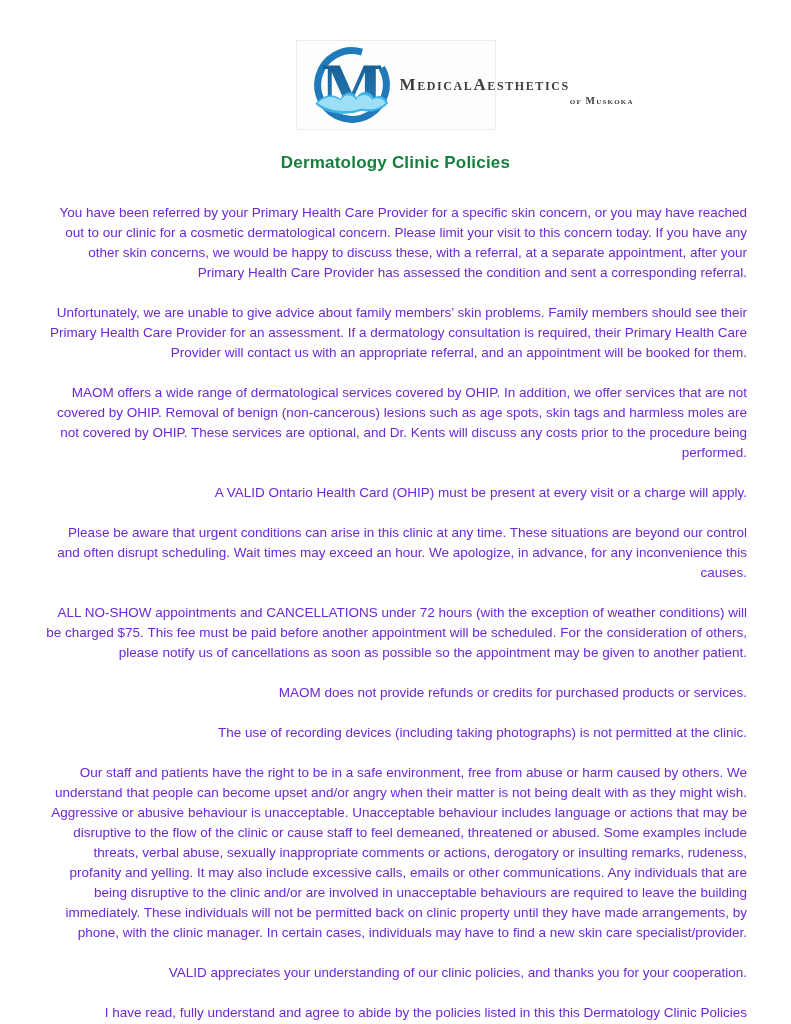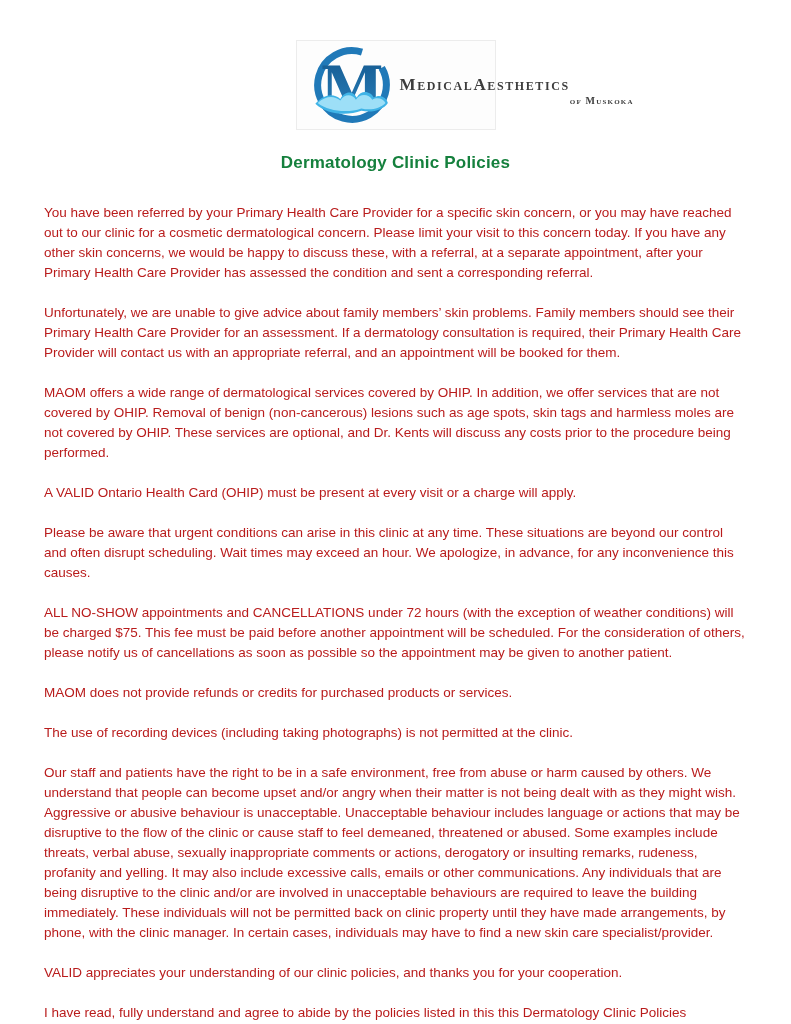--- a/index.html
+++ b/index.html
@@ -60,22 +60,22 @@
     color: #15803d;
     letter-spacing: 0.2px;
   }
   .doc-body {
     padding: 0 44px;
   }
   .doc-body p.para {
     font-size: 13.5px;
     line-height: 20px;
     margin: 0 0 20px 0;
-    color: #b91c1c;
-    text-align: left;
+    color: #6d28d9;
+    text-align: right;
   }
 </style>
 </head>
 <body>
 
 <div class="page">
 
   <div class="logo-box">
     <svg class="logo-mark" viewBox="0 0 100 100" width="78" height="78" aria-hidden="true">
       <defs>

